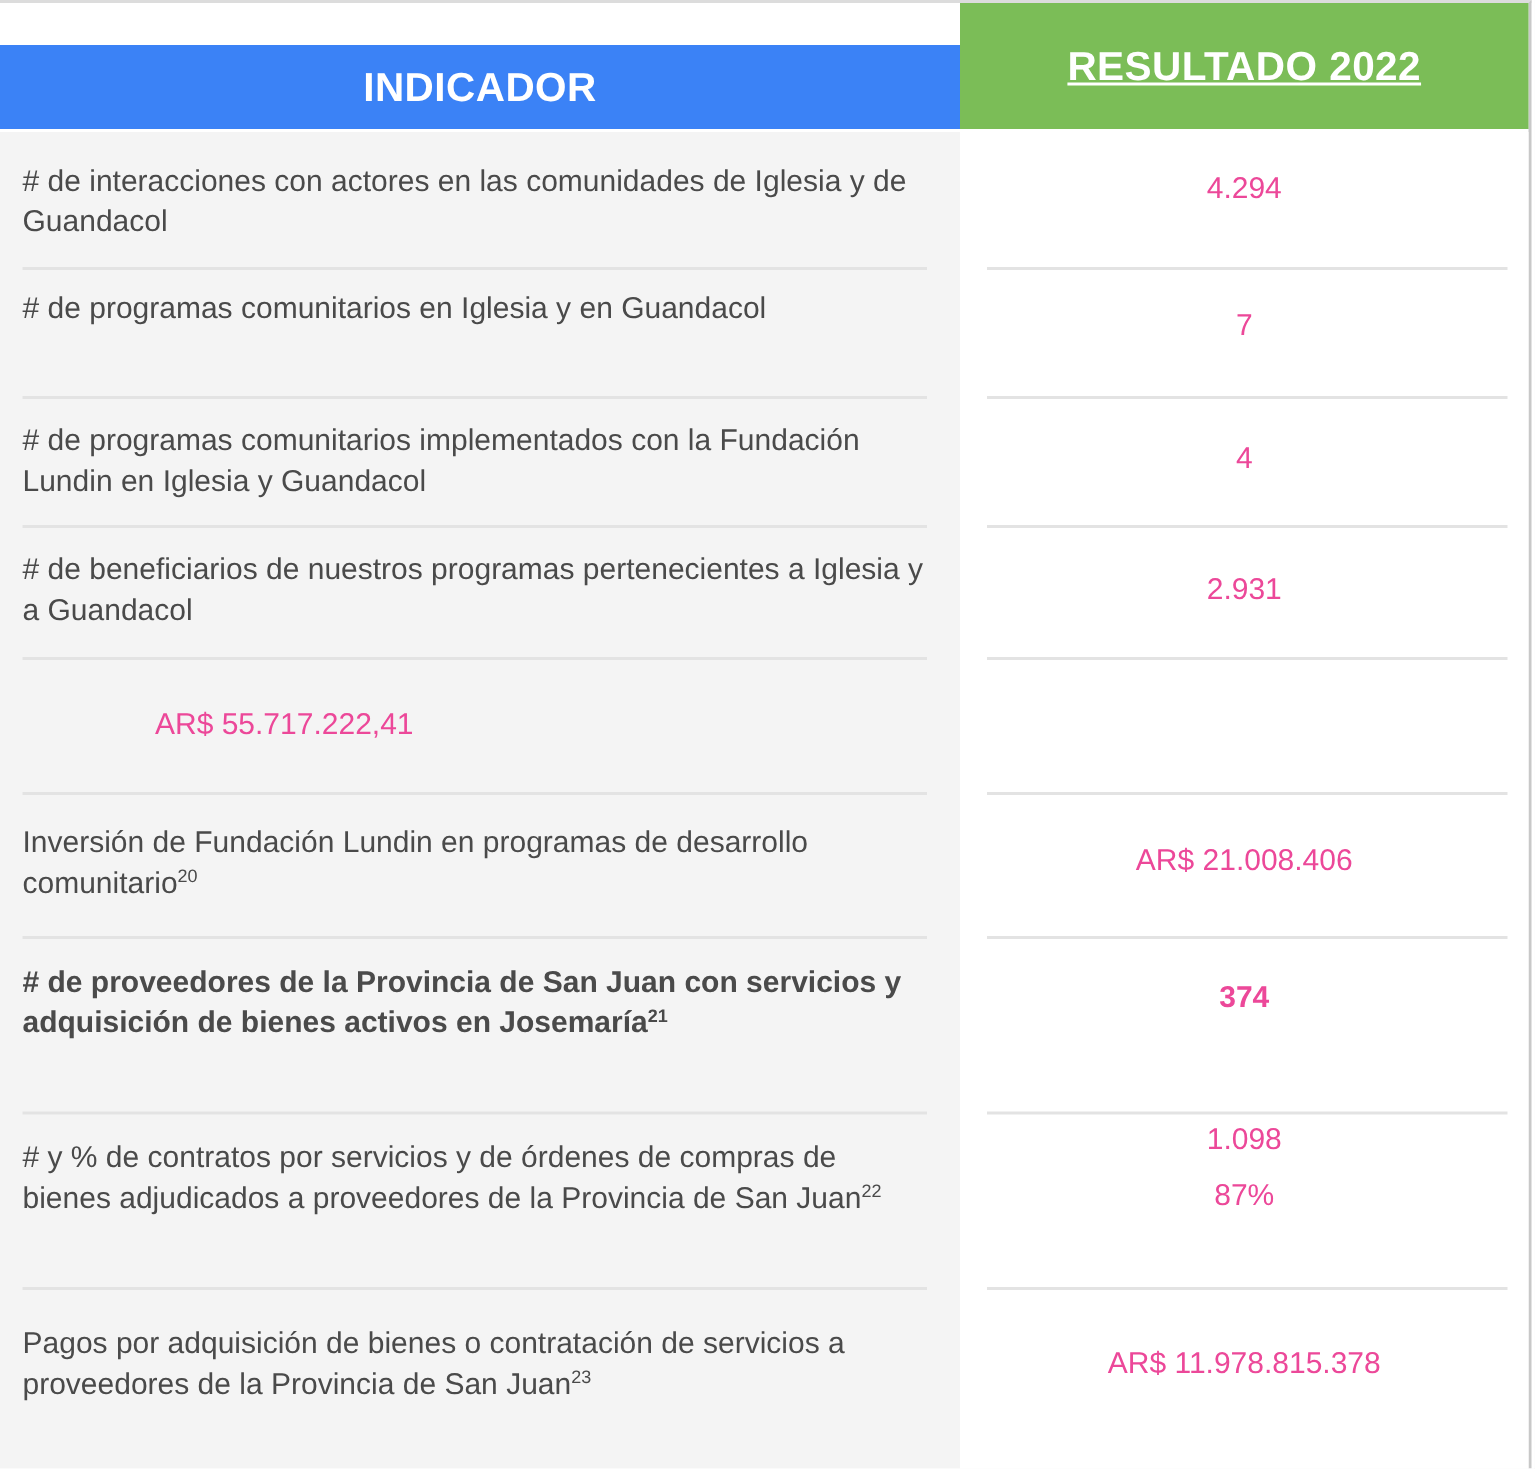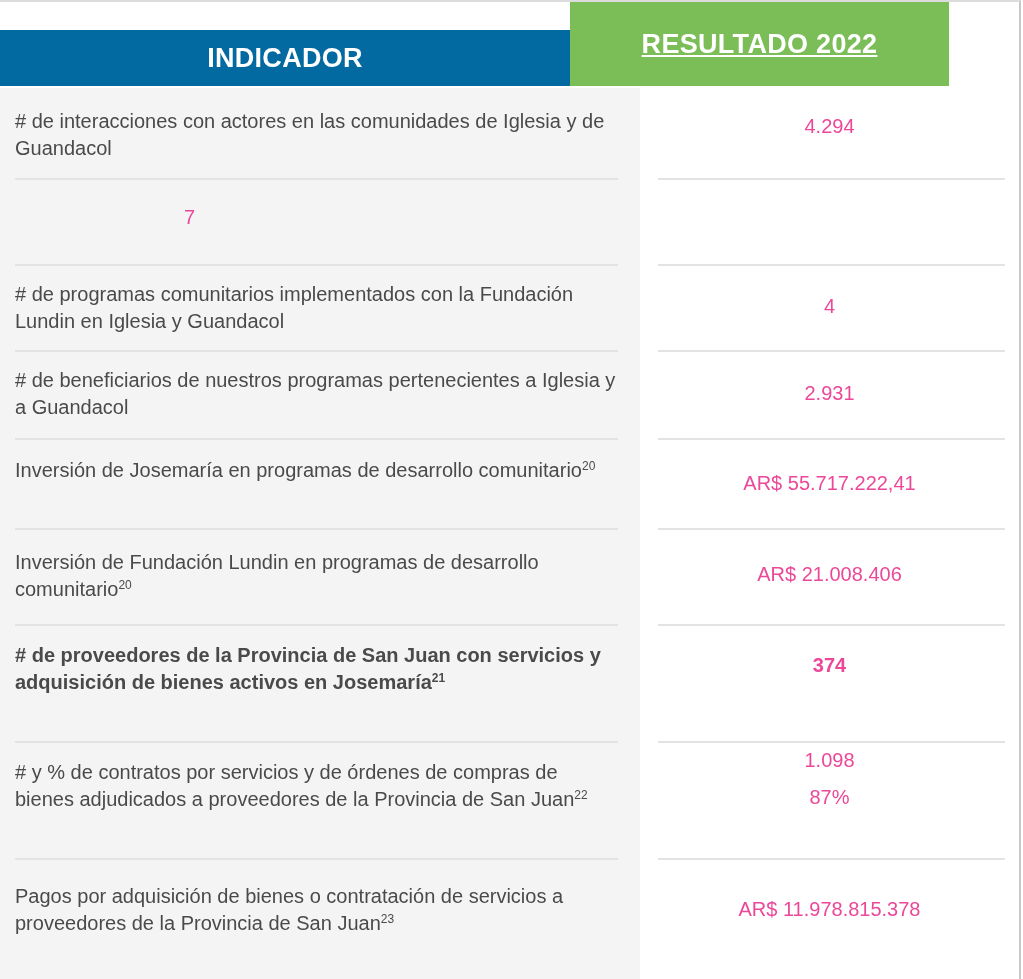--- a/index.html
+++ b/index.html
@@ -28,22 +28,22 @@
     .hcell {
       display: flex;
       align-items: center;
       justify-content: center;
       color: #ffffff;
       font-weight: bold;
       font-size: 27px;
       letter-spacing: 0.3px;
     }
     .hcell.left {
-      width: 570px;
-      background: #0369a1;
+      width: 640px;
+      background: #3b82f6;
       margin-top: 28px;
     }
     .hcell.right {
       width: 379px;
       background: #7bbd57;
       text-decoration: underline;
     }
     .body {
       position: absolute;
       top: 86px;
@@ -137,20 +137,23 @@
         <span># de interacciones con actores en las comunidades de Iglesia y de Guandacol</span><sup></sup>
       </div>
       <div class="cell-res" style="padding-top:20px;">
         <span class="line">4.294</span>
       </div>
     </div>
     <div class="divider-left" style="top:90px;"></div>
     <div class="divider-right" style="top:90px;"></div>
 
     <div class="row" style="top:91px;height:86px;">
+      <div class="cell-ind" style="padding-top:14px;">
+        <span># de programas comunitarios en Iglesia y en Guandacol</span><sup></sup>
+      </div>
       <div class="cell-res" style="padding-top:20px;">
         <span class="line">7</span>
       </div>
     </div>
     <div class="divider-left" style="top:176px;"></div>
     <div class="divider-right" style="top:176px;"></div>
 
     <div class="row" style="top:177px;height:86px;border-radius:31px;">
       <div class="cell-ind" style="padding-top:16px;">
         <span># de programas comunitarios implementados con la Fundación Lundin en Iglesia y Guandacol</span><sup></sup>
@@ -167,23 +170,20 @@
         <span># de beneficiarios de nuestros programas pertenecientes a Iglesia y a Guandacol</span><sup></sup>
       </div>
       <div class="cell-res" style="padding-top:24px;">
         <span class="line">2.931</span>
       </div>
     </div>
     <div class="divider-left" style="top:350px;"></div>
     <div class="divider-right" style="top:350px;"></div>
 
     <div class="row" style="top:351px;height:90px;">
-      <div class="cell-ind" style="padding-top:18px;">
-        <span>Inversión de Josemaría en programas de desarrollo comunitario</span><sup>20</sup>
-      </div>
       <div class="cell-res" style="padding-top:26px;">
         <span class="line">AR$ 55.717.222,41</span>
       </div>
     </div>
     <div class="divider-left" style="top:440px;"></div>
     <div class="divider-right" style="top:440px;"></div>
 
     <div class="row" style="top:441px;height:96px;">
       <div class="cell-ind" style="">
         <span>Inversión de Fundación Lundin en programas de desarrollo comunitario</span><sup>20</sup>

